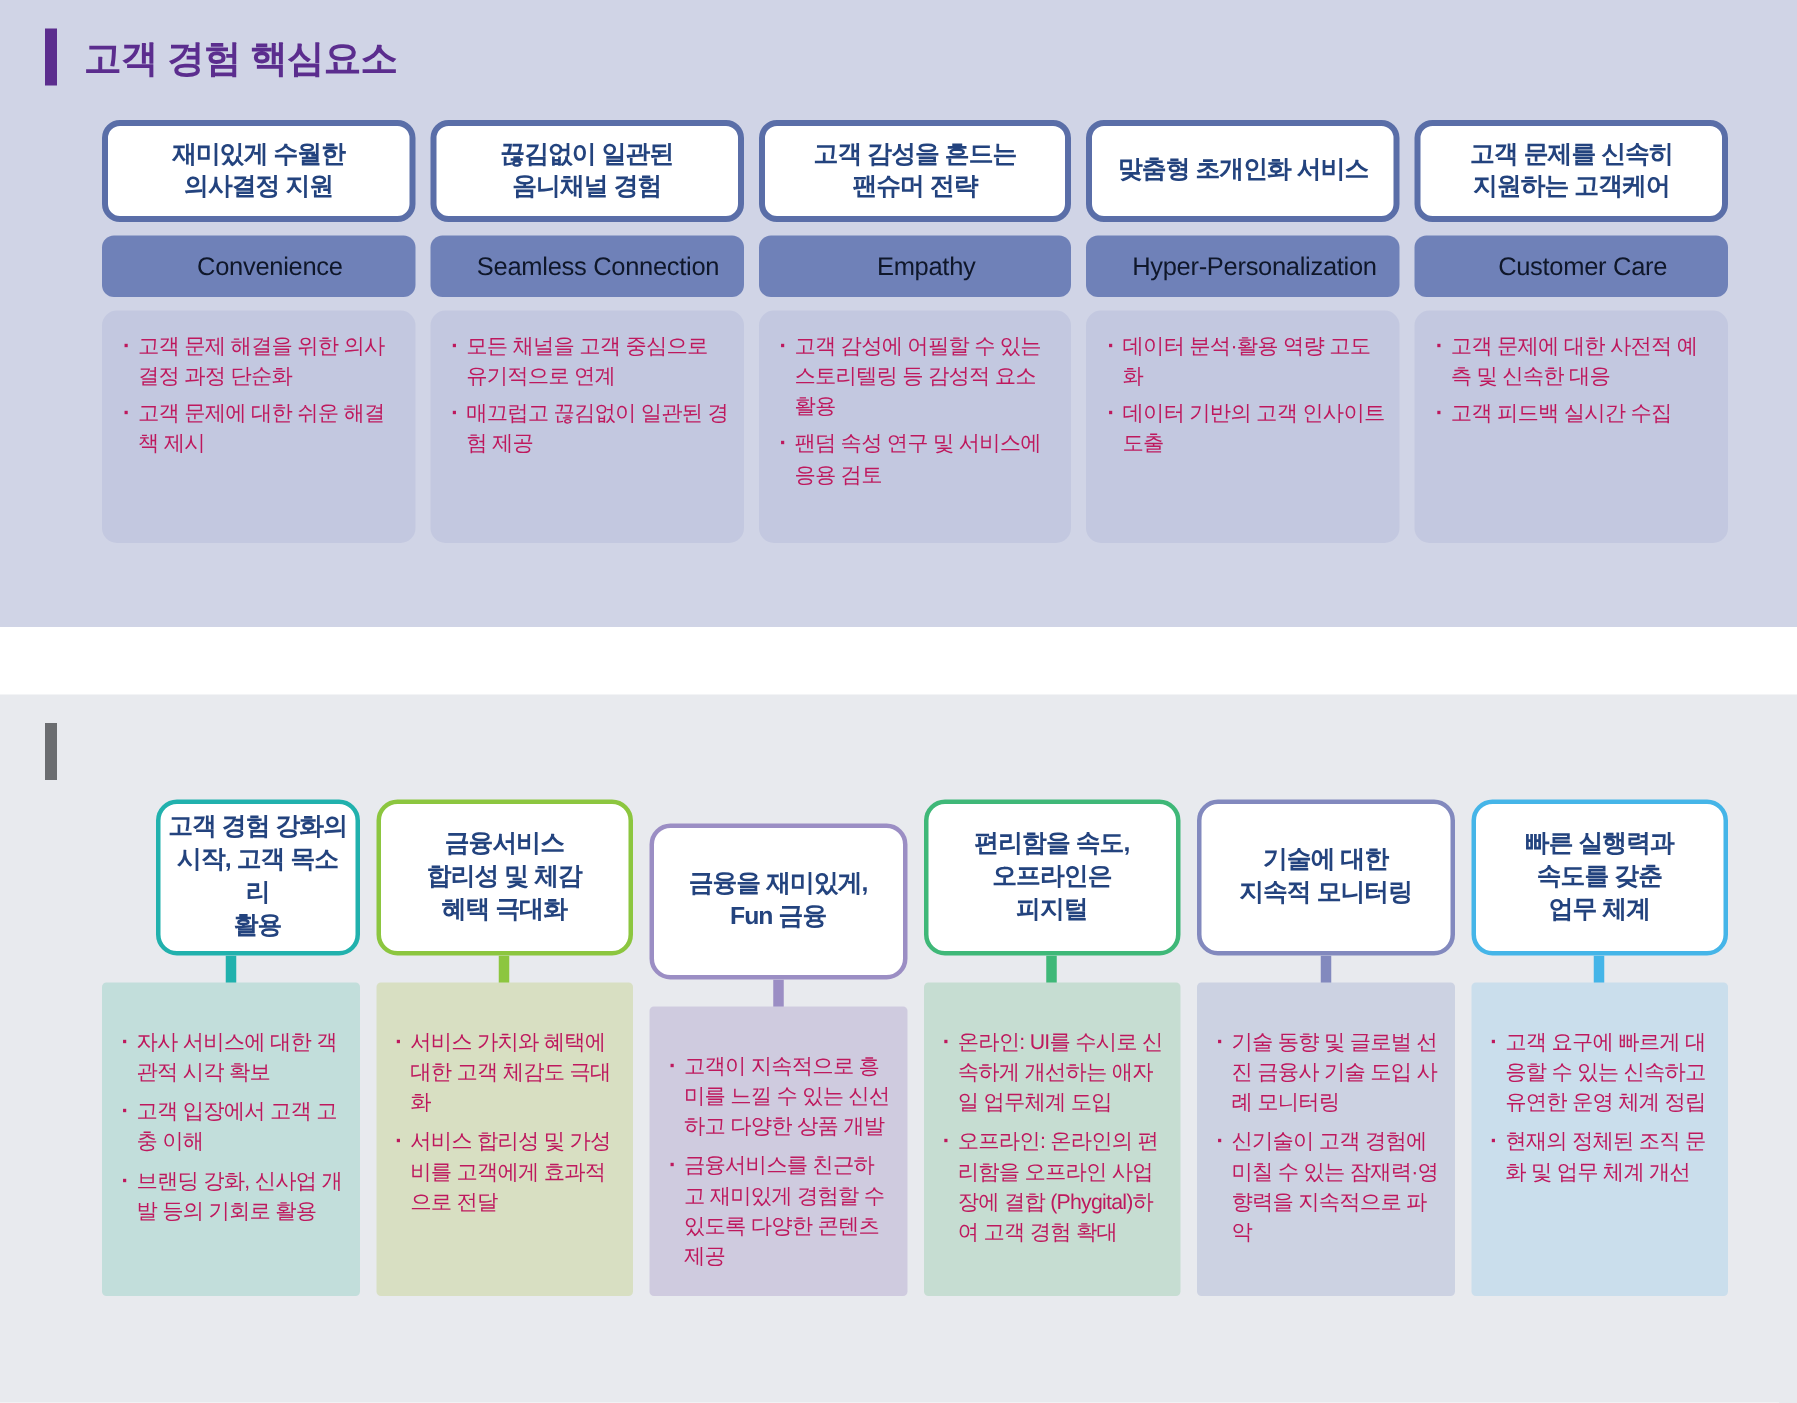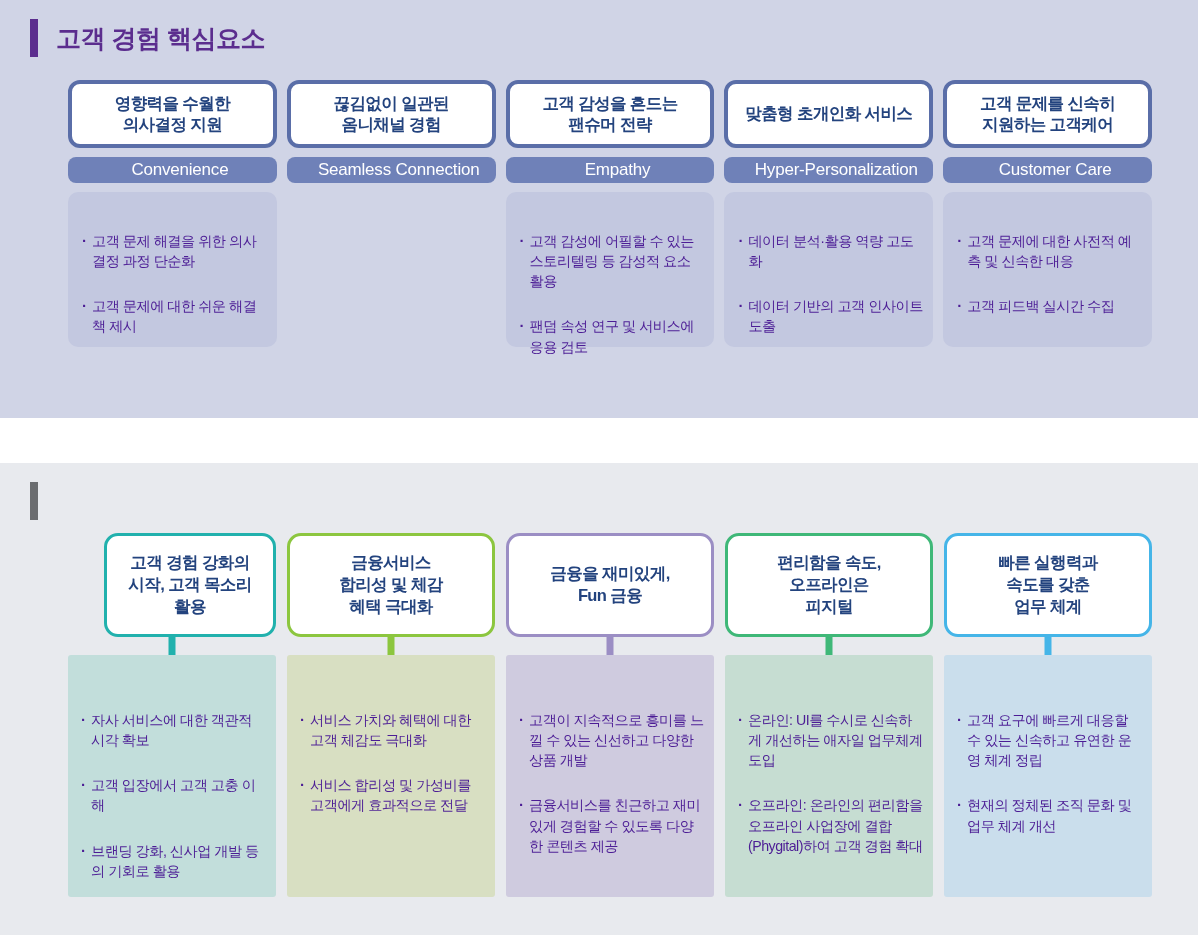--- a/index.html
+++ b/index.html
@@ -93,25 +93,25 @@
     line-height: 1.30;
     letter-spacing: -0.6px;
     padding: 0 4px;
     box-sizing: border-box;
   }
 
   .core-label {
     margin-top: 9px;
     background: #6f81b8;
     border-radius: 8px;
-    height: 26px;
+    height: 41px;
     display: flex;
     align-items: center;
     justify-content: center;
-    color: #ffffff;
+    color: #0f172a;
     font-size: 17px;
     letter-spacing: -0.2px;
     white-space: nowrap;
     padding-left: 15px;
   }
 
   .core-body {
     margin-top: 9px;
     background: #c3c8e0;
     border-radius: 10px;
@@ -124,23 +124,22 @@
     margin: 0;
     padding: 0;
     list-style: none;
   }
   .bullets li {
     position: relative;
     padding-left: 10px;
     margin-bottom: 5px;
     font-size: 14.2px;
     line-height: 1.42;
-    color: #4c1d95;
+    color: #be185d;
     letter-spacing: -0.5px;
-    margin-top: 25px;
   }
   .bullets li::before {
     content: "\00B7";
     position: absolute;
     left: 0;
     top: -1px;
     font-weight: bold;
     font-size: 15px;
   }
 
@@ -206,40 +205,46 @@
 
   <section class="panel-core">
     <div class="section-header">
       <div class="accent-bar accent-purple"></div>
       <div class="section-title title-purple">고객 경험 핵심요소</div>
     </div>
     <div class="core-grid" id="core-grid">
         <div class="core-col">
           <div class="core-head">
             <div>
-              <span style="display: block;">영향력을 수월한</span>
+              <span style="display: block;">재미있게 수월한</span>
               <span style="display: block;">의사결정 지원</span>
             </div>
           </div>
           <div class="core-label">Convenience</div>
           <div class="core-body">
             <ul class="bullets">
               <li>고객 문제 해결을 위한 의사결정 과정 단순화</li>
               <li>고객 문제에 대한 쉬운 해결책 제시</li>
             </ul>
           </div>
         </div>
         <div class="core-col">
           <div class="core-head">
             <div>
               <span style="display: block;">끊김없이 일관된</span>
               <span style="display: block;">옴니채널 경험</span>
             </div>
           </div>
           <div class="core-label">Seamless Connection</div>
+          <div class="core-body">
+            <ul class="bullets">
+              <li>모든 채널을 고객 중심으로 유기적으로 연계</li>
+              <li>매끄럽고 끊김없이 일관된 경험 제공</li>
+            </ul>
+          </div>
         </div>
         <div class="core-col">
           <div class="core-head">
             <div>
               <span style="display: block;">고객 감성을 흔드는</span>
               <span style="display: block;">팬슈머 전략</span>
             </div>
           </div>
           <div class="core-label">Empathy</div>
           <div class="core-body">
@@ -323,21 +328,21 @@
             </svg>
           </div>
           <div class="plan-body" style="background: rgb(216, 223, 194);">
             <ul class="bullets">
               <li>서비스 가치와 혜택에 대한 고객 체감도 극대화</li>
               <li>서비스 합리성 및 가성비를 고객에게 효과적으로 전달</li>
             </ul>
           </div>
         </div>
         <div class="plan-col">
-          <div class="plan-head" style="border-color: rgb(155, 142, 196);">
+          <div class="plan-head" style="border-color: rgb(155, 142, 196); margin-top: 16px;">
             <div>
               <span style="display: block;">금융을 재미있게,</span>
               <span style="display: block;">Fun 금융</span>
             </div>
           </div>
           <div class="arrow-wrap">
             <svg width="22" height="38" viewBox="0 0 22 38">
               <rect x="7.5" y="0" width="7" height="24" fill="#9b8ec4"></rect>
               <polygon points="1,22 21,22 11,37" fill="#9b8ec4"></polygon>
             </svg>
@@ -364,20 +369,40 @@
             </svg>
           </div>
           <div class="plan-body" style="background: rgb(198, 221, 210);">
             <ul class="bullets">
               <li>온라인: UI를 수시로 신속하게 개선하는 애자일 업무체계 도입</li>
               <li>오프라인: 온라인의 편리함을 오프라인 사업장에 결합 (Phygital)하여 고객 경험 확대</li>
             </ul>
           </div>
         </div>
         <div class="plan-col">
+          <div class="plan-head" style="border-color: rgb(130, 137, 190);">
+            <div>
+              <span style="display: block;">기술에 대한</span>
+              <span style="display: block;">지속적 모니터링</span>
+            </div>
+          </div>
+          <div class="arrow-wrap">
+            <svg width="22" height="38" viewBox="0 0 22 38">
+              <rect x="7.5" y="0" width="7" height="24" fill="#8289be"></rect>
+              <polygon points="1,22 21,22 11,37" fill="#8289be"></polygon>
+            </svg>
+          </div>
+          <div class="plan-body" style="background: rgb(204, 210, 226);">
+            <ul class="bullets">
+              <li>기술 동향 및 글로벌 선진 금융사 기술 도입 사례 모니터링</li>
+              <li>신기술이 고객 경험에 미칠 수 있는 잠재력·영향력을 지속적으로 파악</li>
+            </ul>
+          </div>
+        </div>
+        <div class="plan-col">
           <div class="plan-head" style="border-color: rgb(69, 181, 232);">
             <div>
               <span style="display: block;">빠른 실행력과</span>
               <span style="display: block;">속도를 갖춘</span>
               <span style="display: block;">업무 체계</span>
             </div>
           </div>
           <div class="arrow-wrap">
             <svg width="22" height="38" viewBox="0 0 22 38">
               <rect x="7.5" y="0" width="7" height="24" fill="#45b5e8"></rect>

